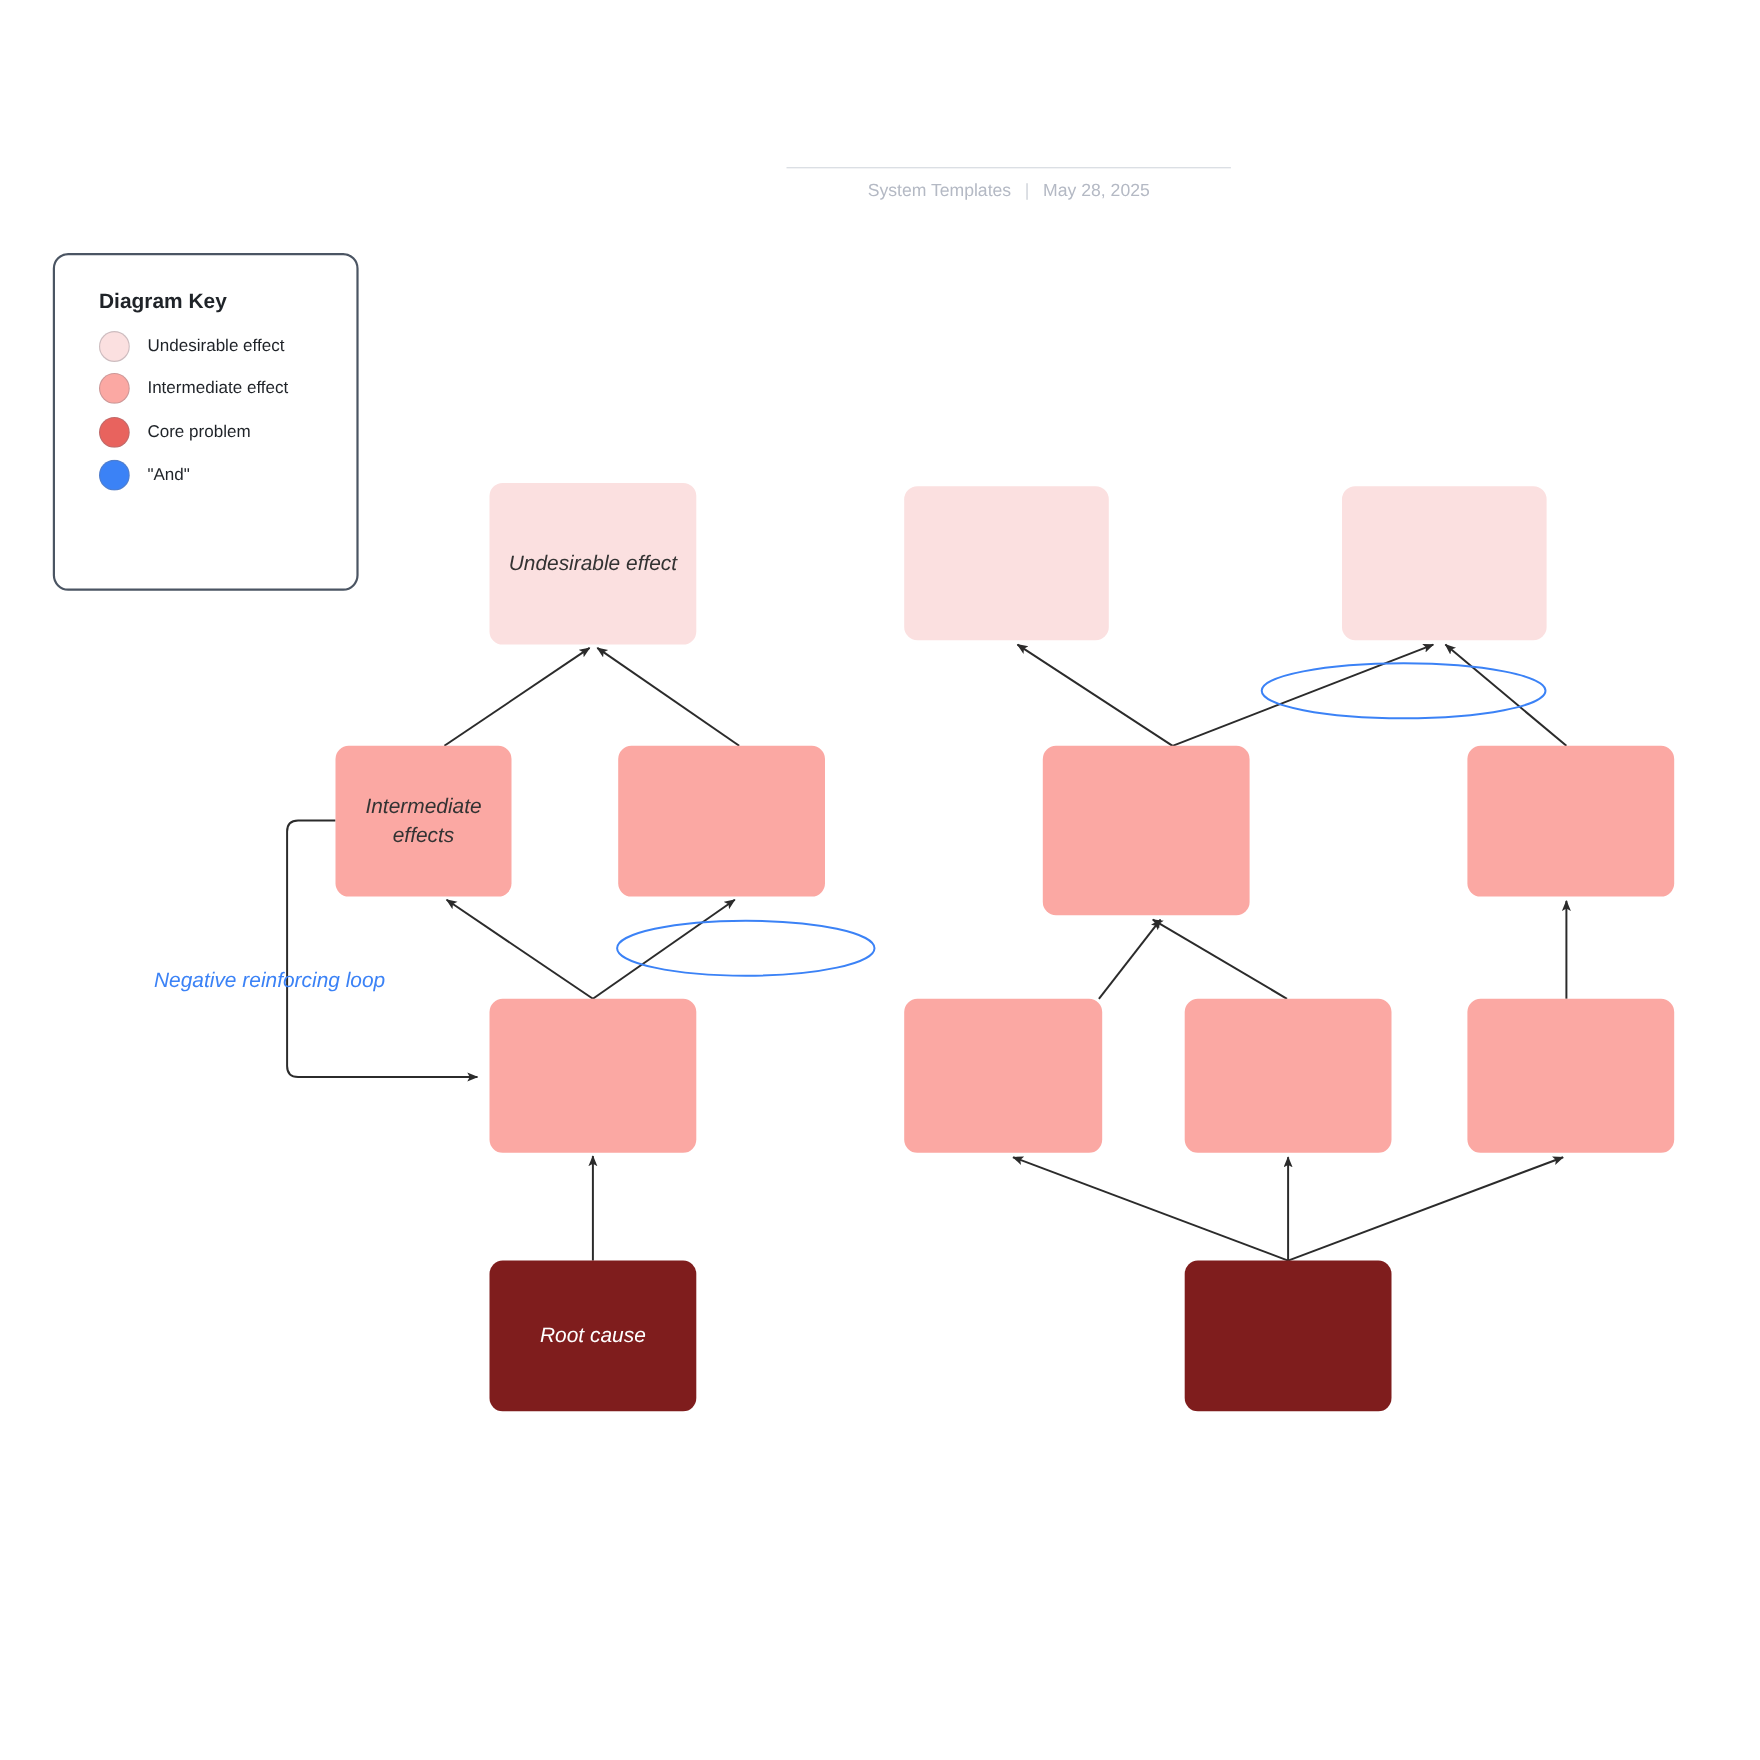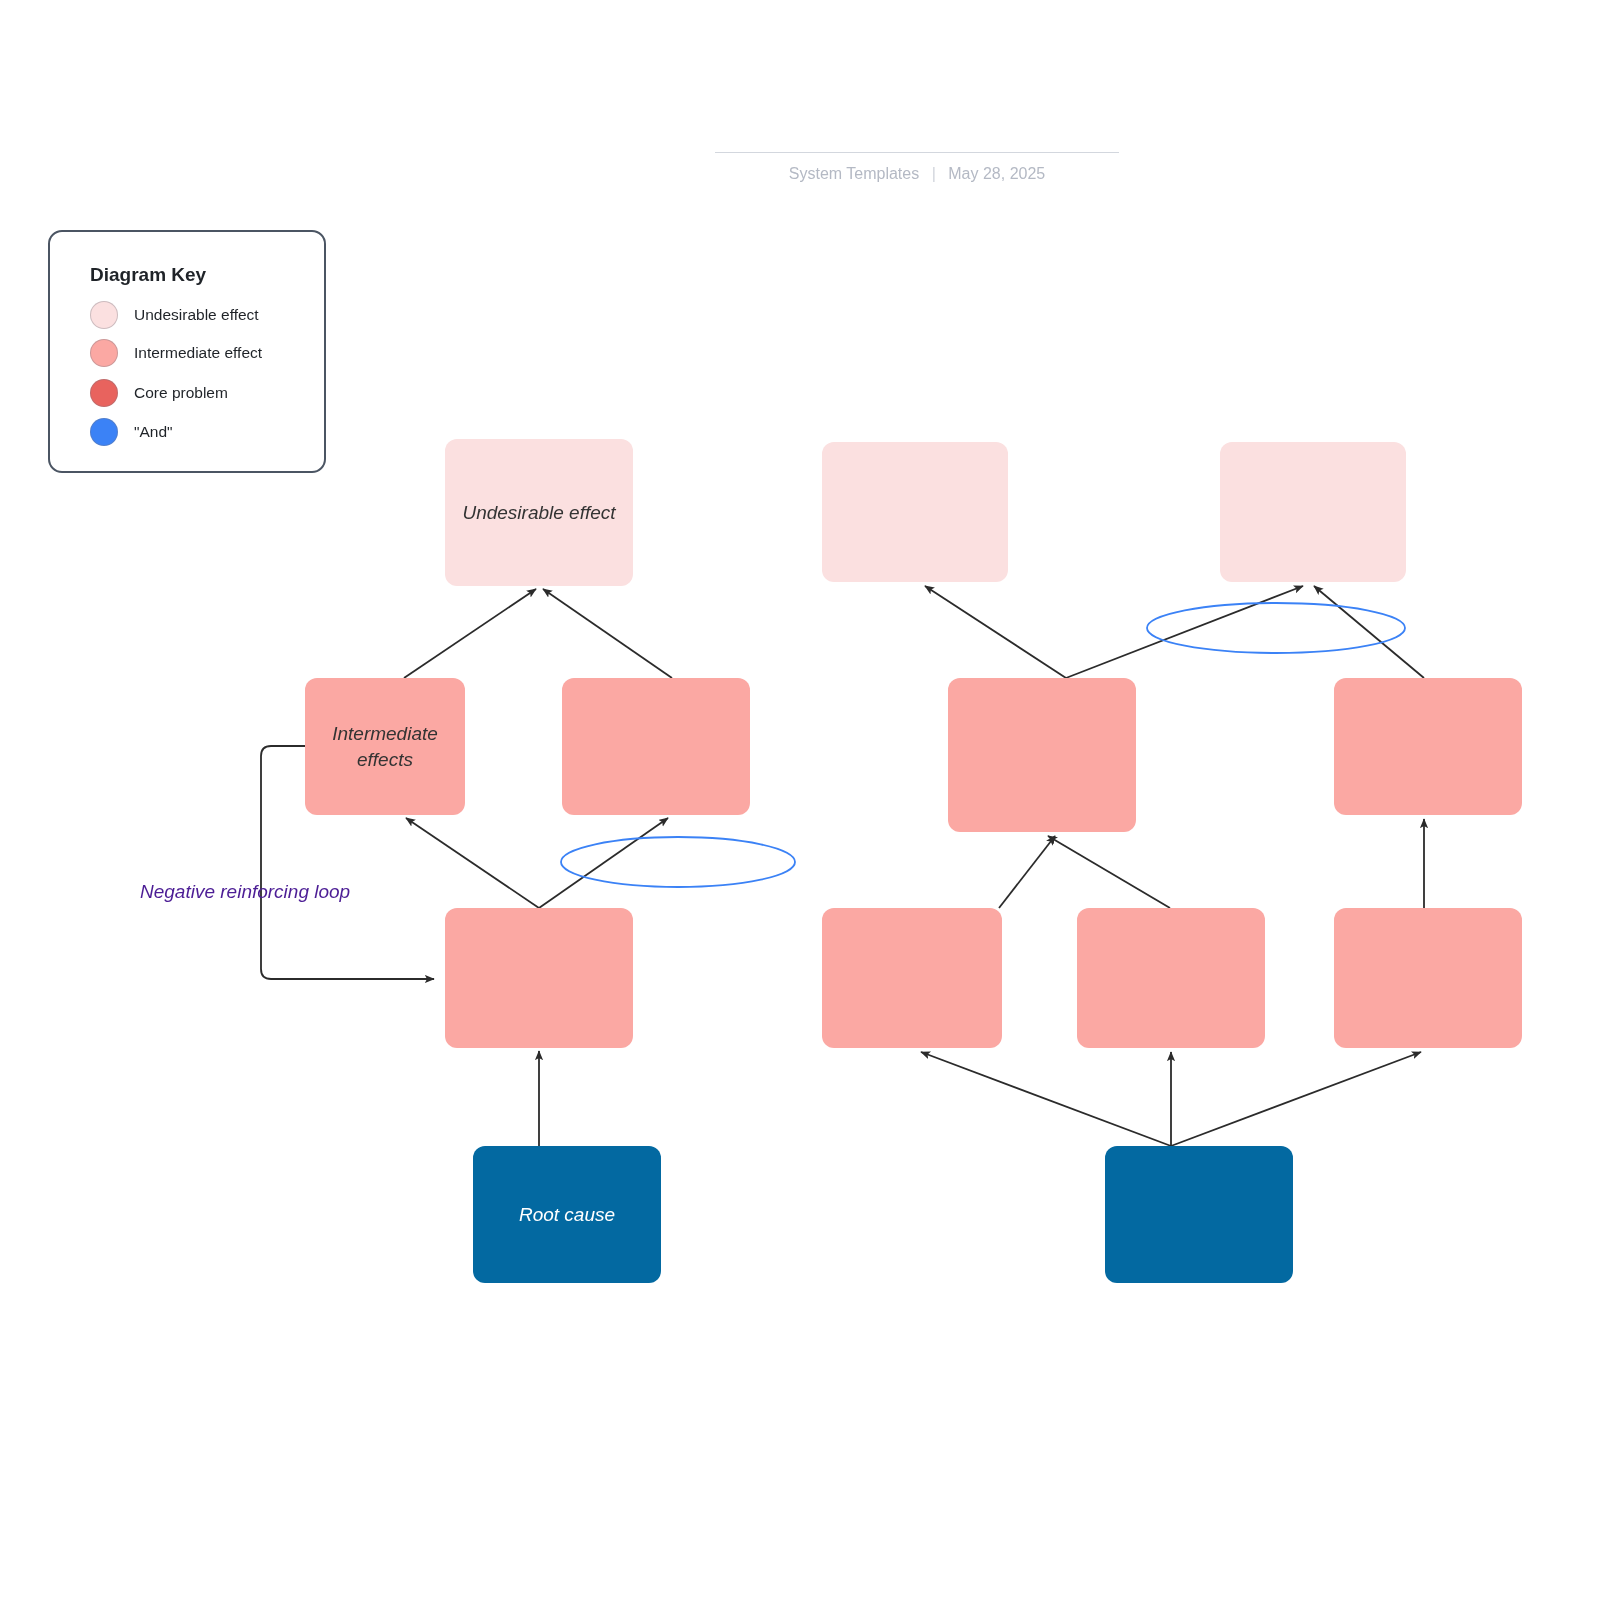--- a/index.html
+++ b/index.html
@@ -57,21 +57,21 @@
     padding: 0 8px;
     font-weight: 300;
   }
 
   
   .legend {
     position: absolute;
     left: 48px;
     top: 230px;
     width: 278px;
-    height: 243px;
+    height: 307px;
     box-sizing: border-box;
     border: 2px solid #4b5563;
     border-radius: 14px;
     background: #ffffff;
   }
   .legend-title {
     position: absolute;
     left: 40px;
     top: 32px;
     font-size: 19px;
@@ -109,27 +109,27 @@
     align-items: center;
     justify-content: center;
     text-align: center;
     font-style: italic;
     font-size: 19px;
     line-height: 26px;
     padding: 6px 14px;
   }
   .node.ude   { background: #fbe0e0; color: #333333; }
   .node.inter { background: #fba8a3; color: #333333; }
-  .node.core  { background: #0369a1; color: #ffffff; margin-left: 28px; }
+  .node.core  { background: #7f1d1d; color: #ffffff; }
 
   .loop-label {
     position: absolute;
     font-style: italic;
     font-size: 19px;
-    color: #4c1d95;
+    color: #3b82f6;
     white-space: nowrap;
   }
 </style>
 </head>
 <body>
 
 <svg id="canvas" viewBox="0 0 1600 1600" xmlns="http://www.w3.org/2000/svg">
   <defs>
     <marker id="arrowhead" markerWidth="11" markerHeight="11" refX="9.2" refY="4.1" orient="auto" markerUnits="userSpaceOnUse">
       <path d="M0,0 L10,4.1 L0,8.2 L2.2,4.1 Z" fill="#2b2b2b"></path>

